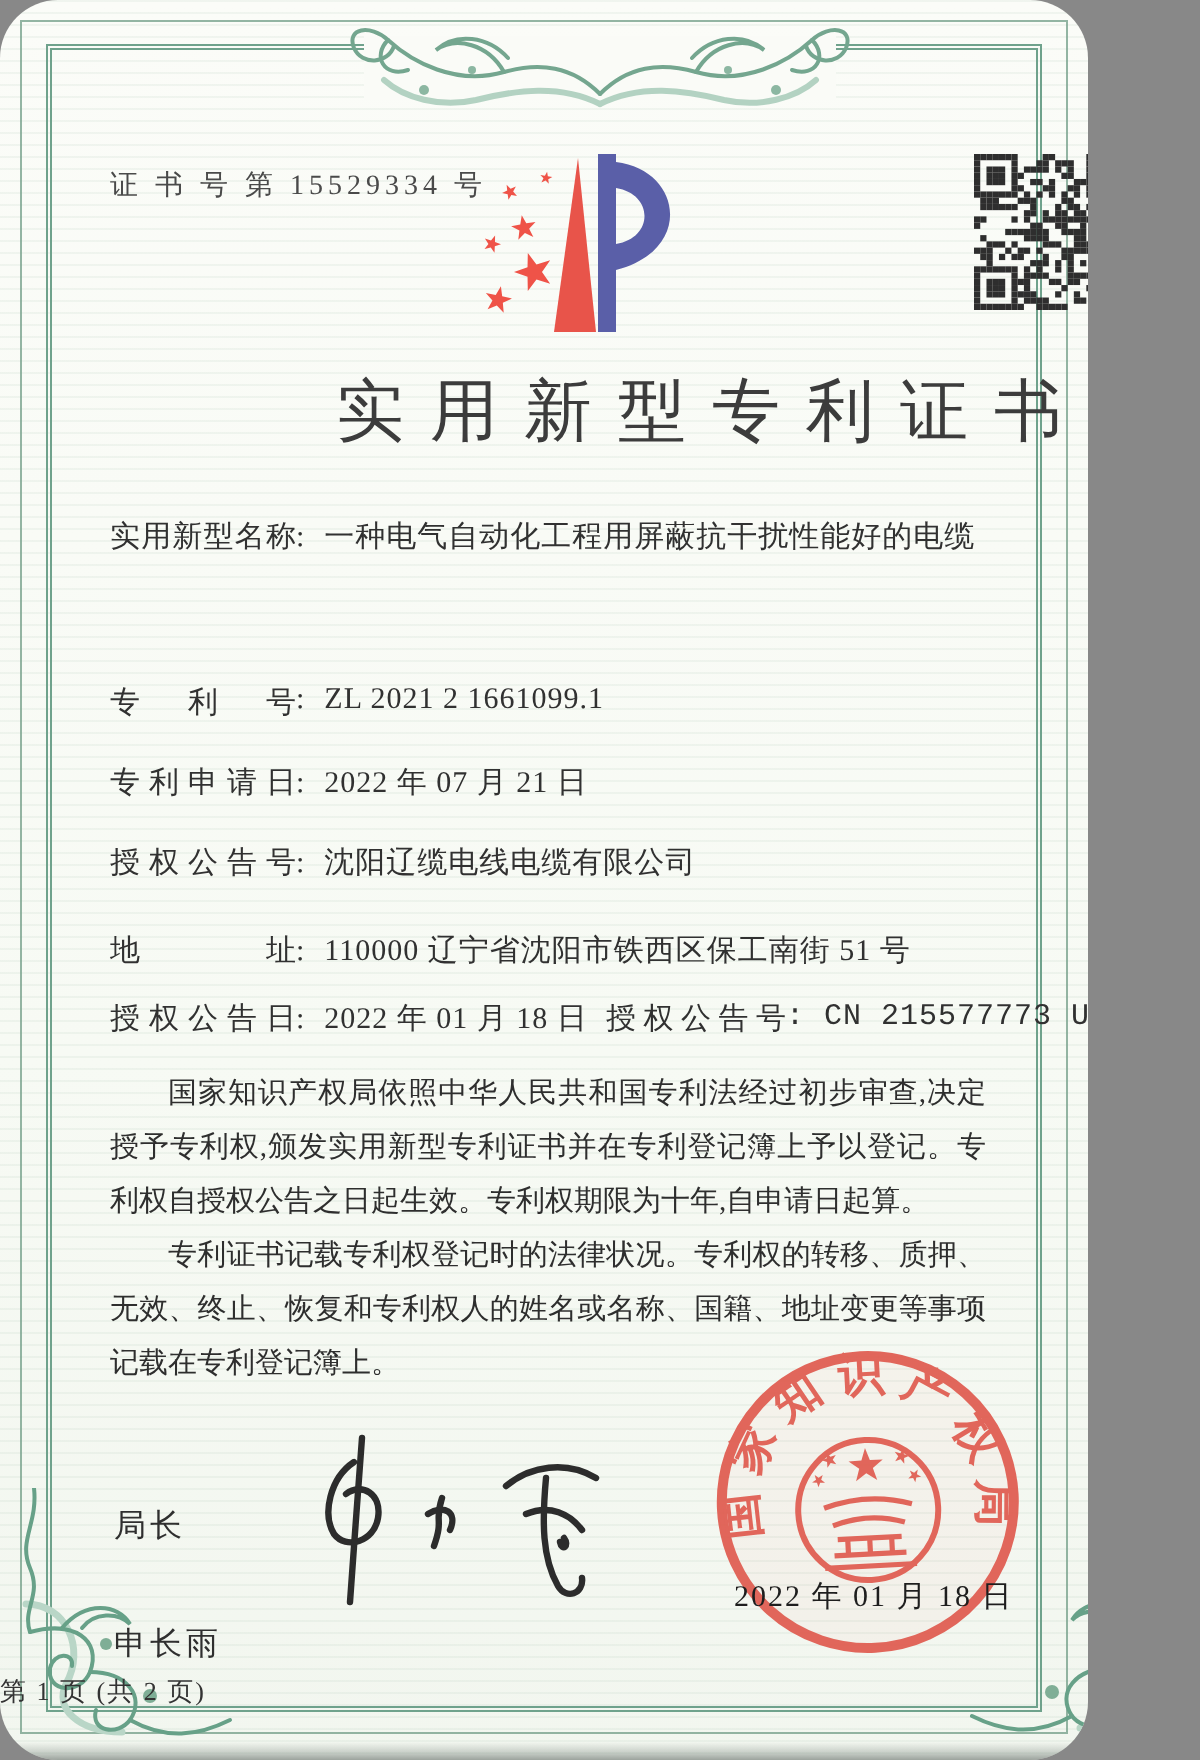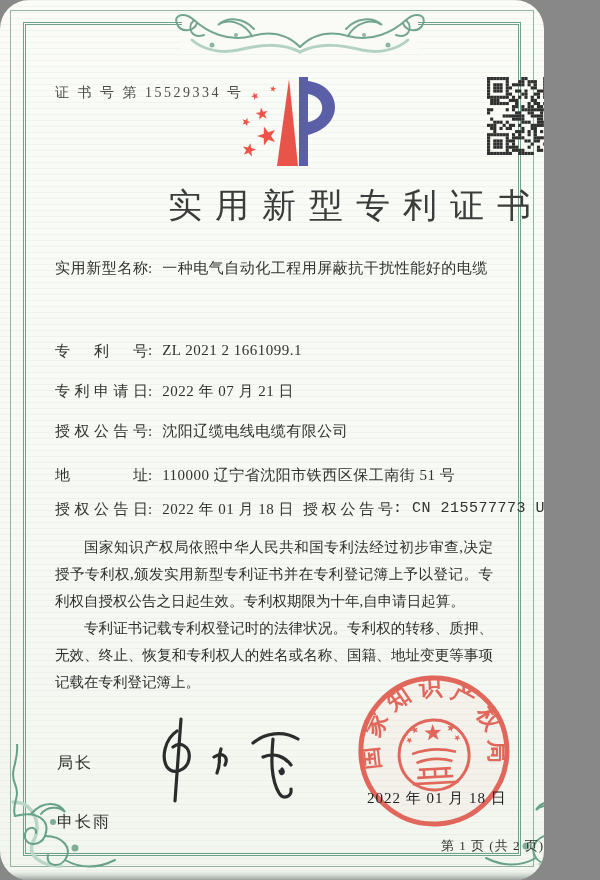--- a/index.html
+++ b/index.html
@@ -26,21 +26,21 @@
   .fcolon{margin-right:10px;}
   .fvalue{letter-spacing:.5px;}
   .grant2{position:absolute;left:248px;top:0;font-family:Liberation Mono, monospace;}
   .paras{position:absolute;left:55px;right:51px;top:534px;}
   .paras p{margin:0;font-size:14.5px;line-height:27px;text-indent:2em;text-align:justify;color:#2e2e2e;}
   .signer-title{position:absolute;left:57px;top:753px;font-size:16px;color:#2f2f2f;letter-spacing:2px;}
   .signer-name{position:absolute;left:57px;top:776px;font-size:16px;color:#2f2f2f;letter-spacing:2px;margin-top:36px;}
   .signature{position:absolute;left:125px;top:713px;}
   .seal{position:absolute;left:352px;top:671px;}
   .seal-date{position:absolute;left:367px;top:789px;font-size:15px;color:#1e1e1e;letter-spacing:1px;z-index:5;}
-  .footer{position:absolute;left:0;right:0;top:837px;text-align:right;font-size:13px;color:#333;letter-spacing:1px;}
+  .footer{position:absolute;left:0;right:0;top:837px;text-align:left;font-size:13px;color:#333;letter-spacing:1px;}
   .orn-top{position:absolute;left:140px;top:5px;}
   .orn-bl{position:absolute;left:3px;top:744px;}
   .orn-br{position:absolute;left:483px;top:740px;}
   svg{display:block;}
 </style>
 </head>
 <body>
 
 <div class="page">
 

